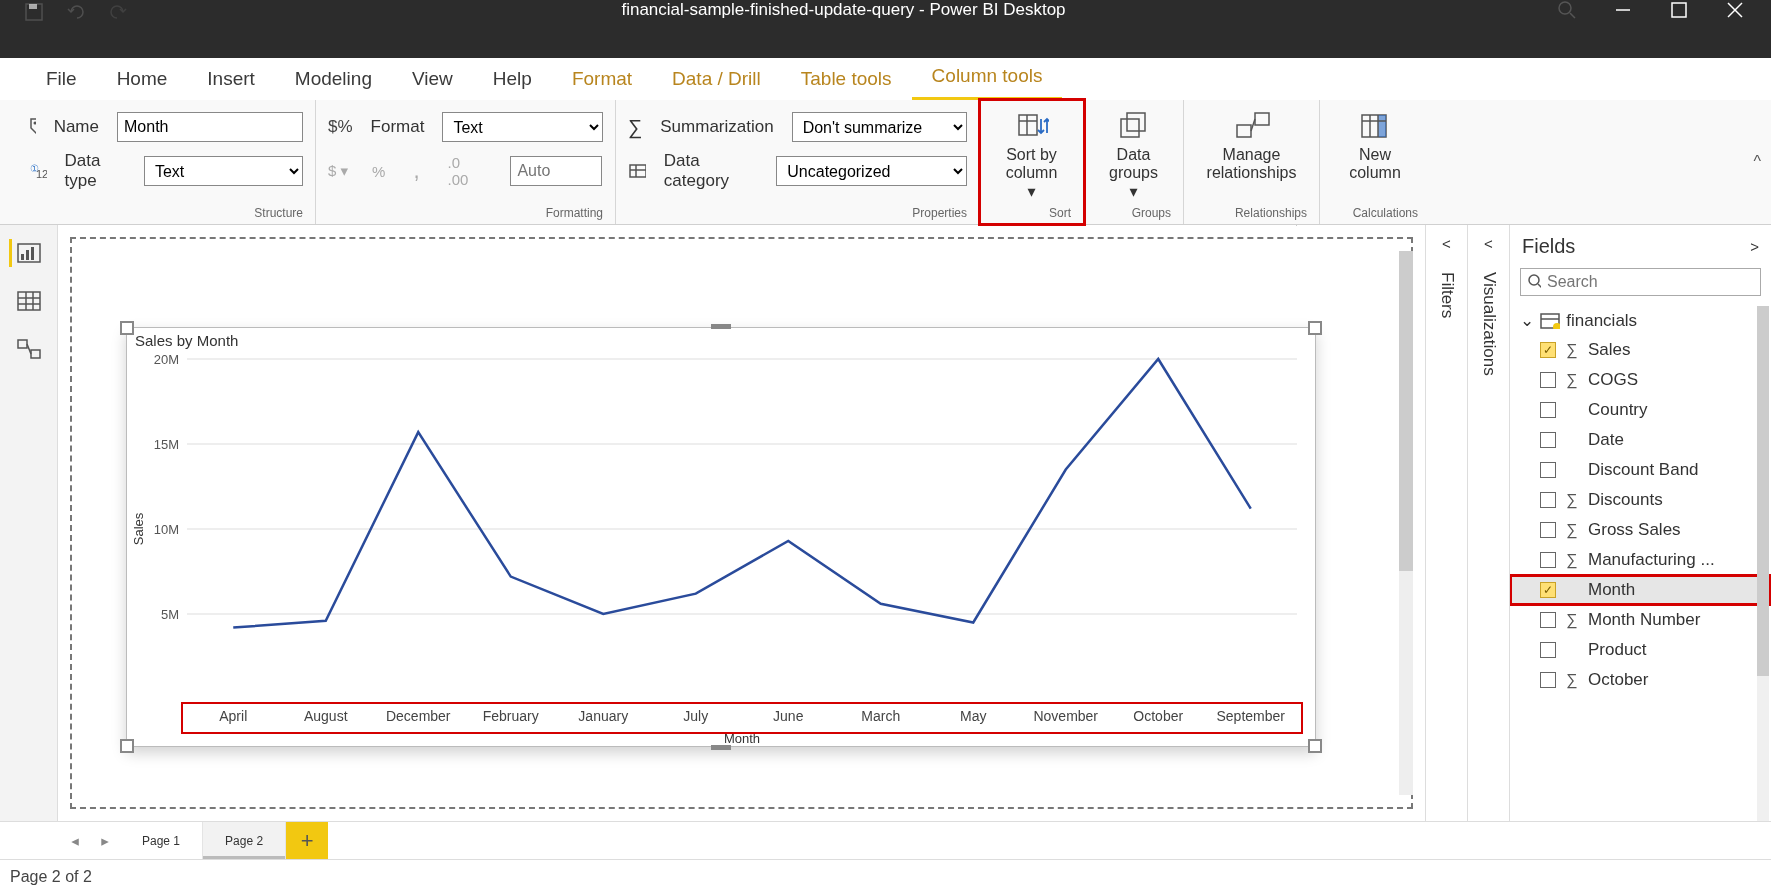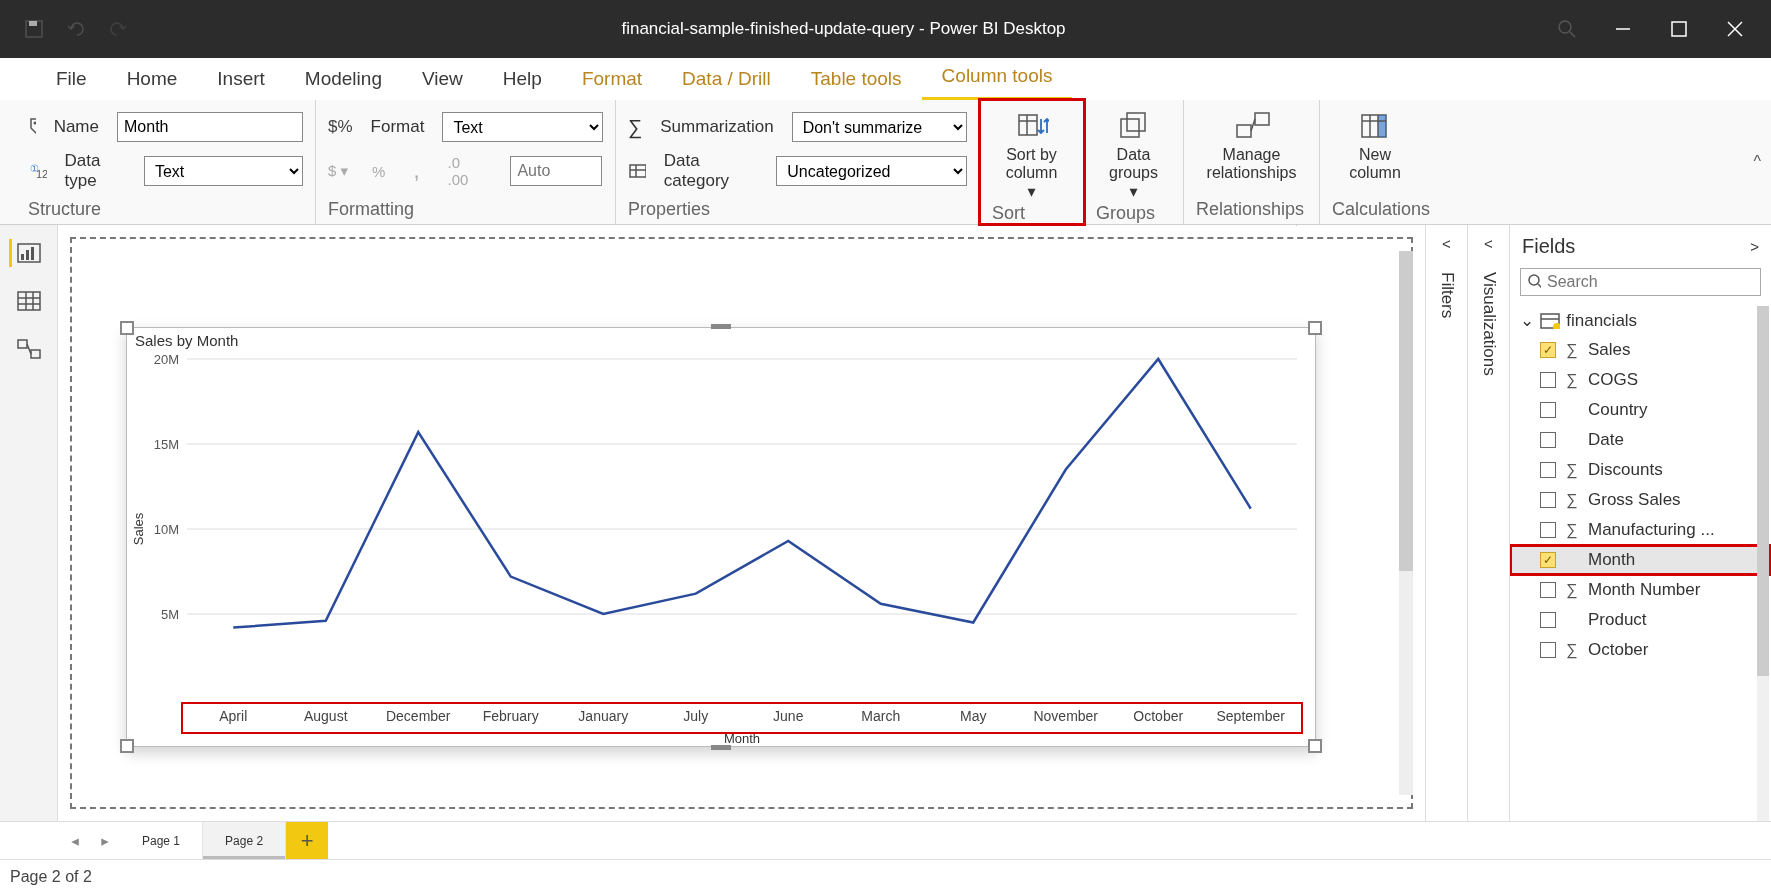--- a/index.html
+++ b/index.html
@@ -1,36 +1,36 @@
 <!DOCTYPE html>
 <html><head>
 <meta charset="utf-8">
 <style>
 * { box-sizing: border-box; margin: 0; padding: 0; font-family: "Segoe UI", Arial, sans-serif; }
 body { width: 1771px; height: 893px; overflow: hidden; background: #fff; font-size: 15px; color: #333; }
 
 
-.titlebar { height: 58px; background: #2c2c2c; color: #fff; display: flex; align-items: center; padding: 0 10px; }
+.titlebar { height: 58px; background: #2c2c2c; color: #fff; display: flex; padding: 0 10px; }
 .titlebar .left-icons { display: flex; gap: 18px; padding-left: 12px; }
 .titlebar .left-icons span { width: 24px; height: 24px; display: inline-flex; align-items: center; justify-content: center; opacity: .85;}
 .titlebar .title { flex: 1; text-align: center; font-size: 17px; }
 .titlebar .right-icons { display: flex; gap: 36px; padding-right: 16px; }
 .titlebar .winbtn { width: 20px; height: 20px; display:inline-flex; align-items:center; justify-content:center; }
 
 
-.menutabs { height: 42px; display: flex; align-items: flex-end; padding-left: 36px; gap: 0; font-size: 19px; border-bottom: none;}
+.menutabs { height: 42px; display: flex; align-items: flex-end; padding-left: 26px; gap: 0; font-size: 19px; border-bottom: none;}
 .menutabs .tab { padding: 8px 20px 10px 20px; color: #3a3a3a; cursor: pointer; }
 .menutabs .tab.contextual { color: #b8851e; }
 .menutabs .tab.active { color: #b8851e; font-weight: 500; border-bottom: 3px solid #f2c811;}
 .menutabs .tab.selected-white { background:#fff; }
 
 
 .ribbon { height: 125px; background: #f9f9f9; border-bottom: 1px solid #d0d0d0; display: flex; align-items: stretch; padding-left: 16px; position:relative;}
 .ribbon .group { border-right: 1px solid #d6d6d6; padding: 8px 12px 4px 12px; display: flex; flex-direction: column; justify-content: space-between;}
-.ribbon .group-label { text-align: left; font-size: 18px; color: #666; padding-bottom:0; }
+.ribbon .group-label { text-align: right; font-size: 12px; color: #666; padding-bottom:0; }
 .ribbon .row { display: flex; align-items: center; gap: 18px; margin-bottom: 6px; height: 38px;}
 .ribbon .lbl { font-size: 17px; }
 .ribbon input[type=text], .ribbon select { border: 1px solid #888; font-size: 16px; padding: 3px 6px; height: 30px; background:#fff;}
 .ribbon .bigbtn { display:flex; flex-direction:column; align-items:center; gap:4px; padding:2px 10px; font-size:16px; line-height:1.15; text-align:center;}
 .ribbon .bigbtn .icn { font-size:28px; height:32px; display:flex; align-items:center;}
 .ribbon .highlight-red { outline: 3px solid #d40000; outline-offset: -1px; }
 .ribbon .disabled { color:#aaa; }
 .ribbon .collapse-caret { position:absolute; right:10px; top:50%; transform:translateY(-50%); font-size:16px; color:#555;}
 
 
@@ -394,20 +394,25 @@
           <span class="sigma"></span>
           <span>Country</span>
         </div>
         <div class="tree-row">
           <span class="cb"></span>
           <span class="sigma"></span>
           <span>Date</span>
         </div>
         <div class="tree-row">
           <span class="cb"></span>
+          <span class="sigma"></span>
+          <span>Discount Band</span>
+        </div>
+        <div class="tree-row">
+          <span class="cb"></span>
           <span class="sigma">∑</span>
           <span>Discounts</span>
         </div>
         <div class="tree-row">
           <span class="cb"></span>
           <span class="sigma">∑</span>
           <span>Gross Sales</span>
         </div>
         <div class="tree-row">
           <span class="cb"></span>

